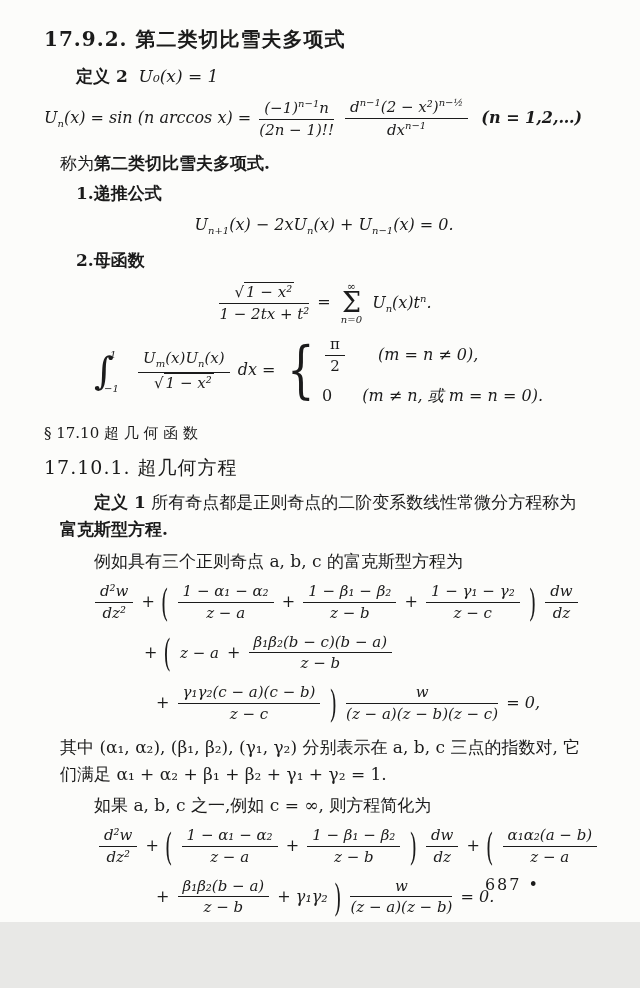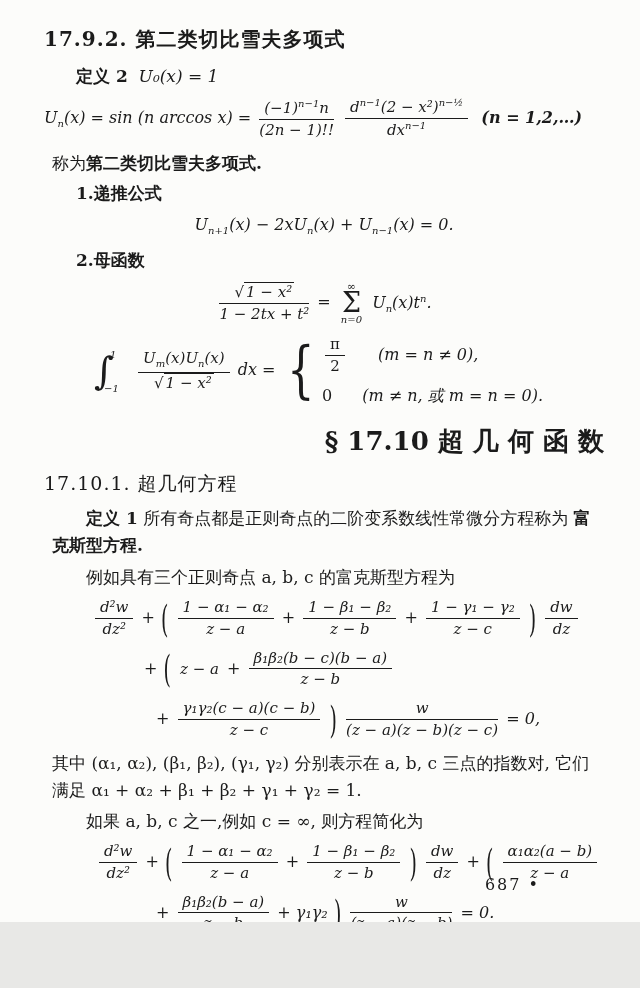--- a/index.html
+++ b/index.html
@@ -11,23 +11,23 @@
     color:#1b1b1b;
     font-family:"DejaVu Serif","Liberation Serif",serif;
     font-size:17px;
     box-sizing:border-box;
     padding:20px 36px 0 44px;
     overflow:hidden;
   }
   .b{font-weight:bold;}
   .it{font-style:italic;}
   h1{font-size:20px;margin:6px 0 10px;font-weight:bold;letter-spacing:1px;}
-  h2{font-size:26px;text-align:right;margin:18px 0 12px;font-weight:bold;}
+  h2{font-size:15px;text-align:left;margin:18px 0 12px;font-weight:normal;}
   h3{font-size:19px;margin:10px 0 8px;font-weight:normal;letter-spacing:1px;}
-  p{margin:4px 8px;line-height:1.55;}
+  p{margin:4px 16px;line-height:1.55;}
   .indent{ text-indent:2em; }
   .item-label{margin-left:32px;font-weight:bold;}
   .disp{
     font-style:italic;
     font-size:16px;
     margin:8px 0 10px;
     line-height:1.3;
     white-space:nowrap;
   }
   .disp .rm{font-style:normal;}

